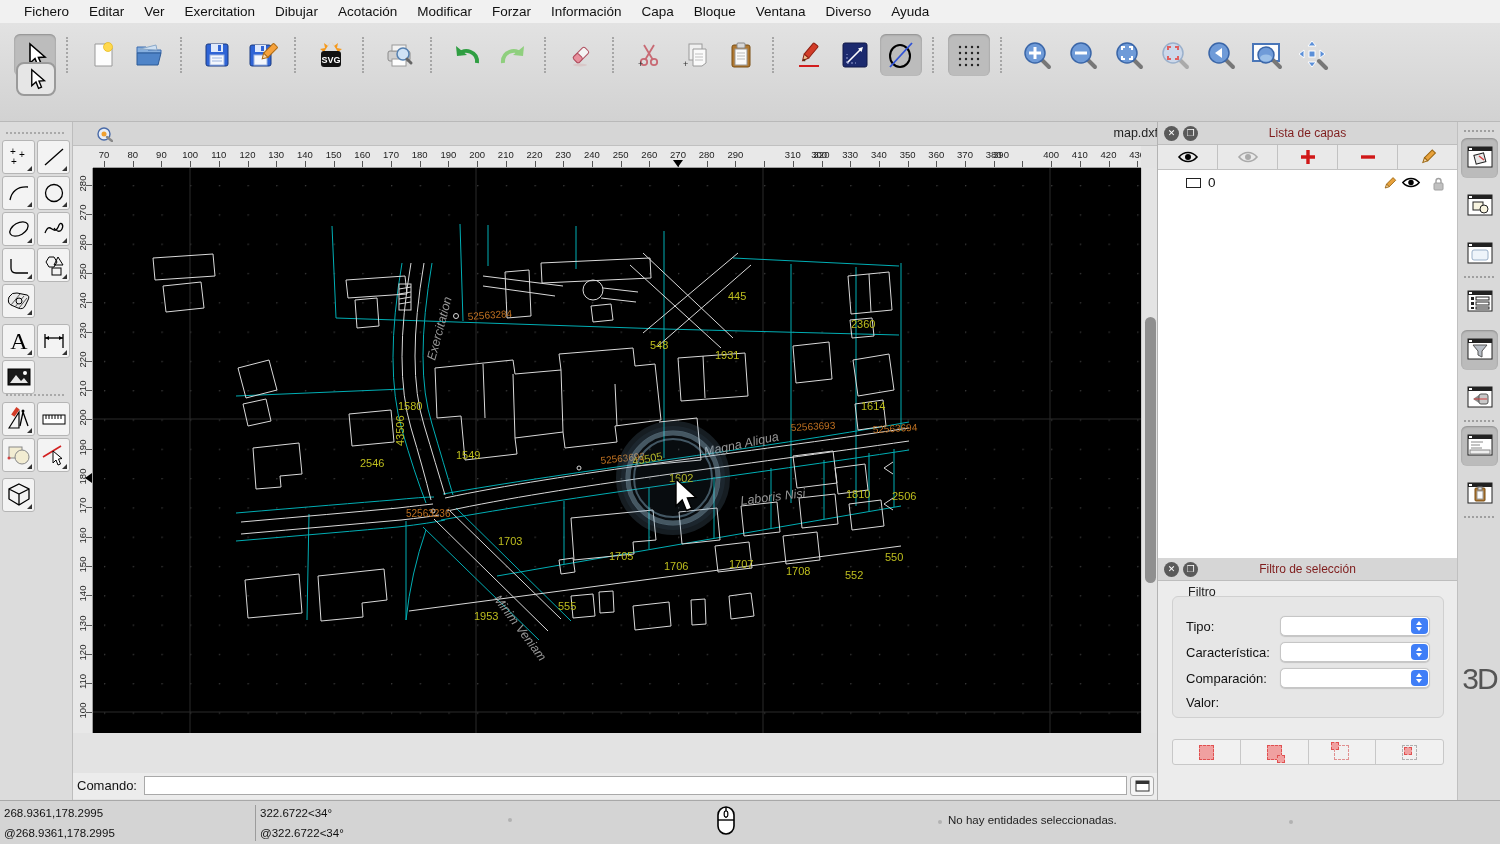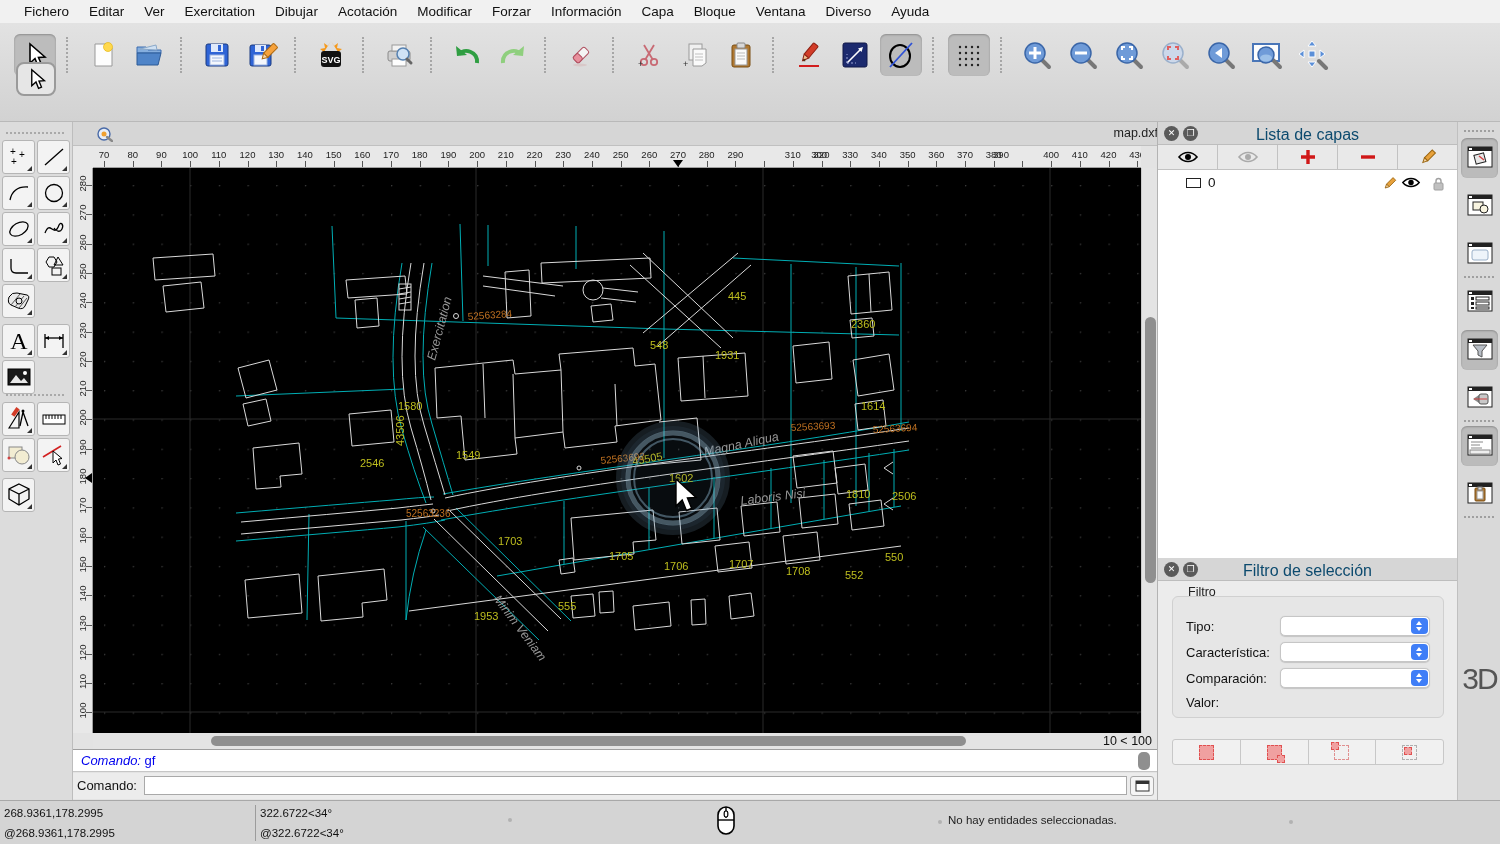--- a/index.html
+++ b/index.html
@@ -56,21 +56,21 @@
   #cmd-history .prompt { font-style:italic; }
   #cmd-mini-scroll { position:absolute; right:8px; top:2px; width:12px; height:18px; background:#8f8f8f; border-radius:5px; }
   #cmd-input-row { position:absolute; left:0; top:651px; width:1085px; height:26px; background:#ececec; }
   #cmd-label { position:absolute; left:4px; top:5px; font-size:13px; color:#111; }
   #cmd-input { position:absolute; left:71px; top:3px; width:983px; height:19px; border:1px solid #a9a9a9; background:#fff; font-size:13px; padding:0 4px; font-family:"Liberation Sans",sans-serif; }
   #cmd-win-btn { position:absolute; right:4px; top:3px; width:24px; height:20px; border:1px solid #a9a9a9; background:#f5f5f5; border-radius:3px; display:flex; align-items:center; justify-content:center; }
 
   
   #rightpanel { position:absolute; left:1157px; top:122px; width:300px; height:678px; background:#ececec; border-left:1px solid #b3b3b3; }
   .panel-header { position:relative; height:23px; background:#d6d6d6; border-bottom:1px solid #bdbdbd; }
-  .panel-title { position:absolute; left:0; top:4px; width:100%; text-align:center; font-size:16px; color:#0c4a6e; }
+  .panel-title { position:absolute; left:0; top:4px; width:100%; text-align:center; font-size:12px; color:#7f1d1d; }
   .ph-btn { position:absolute; top:4px; width:15px; height:15px; border-radius:50%; background:#5a5a5a; color:#fff; font-size:9px; line-height:15px; text-align:center; }
   .ph-close { left:6px; }
   .ph-detach { left:25px; }
   #layer-toolbar { display:flex; height:25px; border-bottom:1px solid #c2c2c2; background:#e9e9e9; }
   .ltb-btn { flex:1; border-right:1px solid #c2c2c2; display:flex; align-items:center; justify-content:center; }
   .ltb-btn:last-child { border-right:none; }
   #layer-list { height:388px; background:#fff; position:relative; }
   #layer-row { position:absolute; left:0; top:4px; width:100%; height:20px; }
   #layer-row .cbx { position:absolute; left:28px; top:4px; width:15px; height:10px; border:1.5px solid #222; background:#fff; }
   #layer-row .lname { position:absolute; left:50px; top:1px; font-size:13.5px; color:#111; }
@@ -789,29 +789,21 @@
       </g>
       <g>
         <path d="M583,311 l0,27 6.2,-6 4.2,10.5 5.2,-2.2 -4.2,-10.3 8.6,-0.6 Z" fill="#fff" stroke="#000" stroke-width="1.4"></path>
       </g>
     </svg>
   </div>
 
   <div id="vscroll">
       <div class="thumb"></div>
     </div>
-  <div id="hscroll">
-    <div class="thumb"></div>
-    <div id="grid-indicator">10 &lt; 100</div>
-  </div>
-
-  <div id="cmd-history">
-    <div class="line"><span class="prompt">Comando:</span> <span>gf</span></div>
-    <div id="cmd-mini-scroll"></div>
-  </div>
+
   <div id="cmd-input-row">
     <div id="cmd-label">Comando:</div>
     <input id="cmd-input" type="text" placeholder="" style="">
     <div id="cmd-win-btn">
       <svg width="15" height="12" viewBox="0 0 15 12">
           <rect x="1" y="1" width="13" height="10" fill="#fff" stroke="#333"></rect>
           <rect x="1" y="1" width="13" height="3" fill="#333"></rect>
         </svg>
     </div>
   </div>

